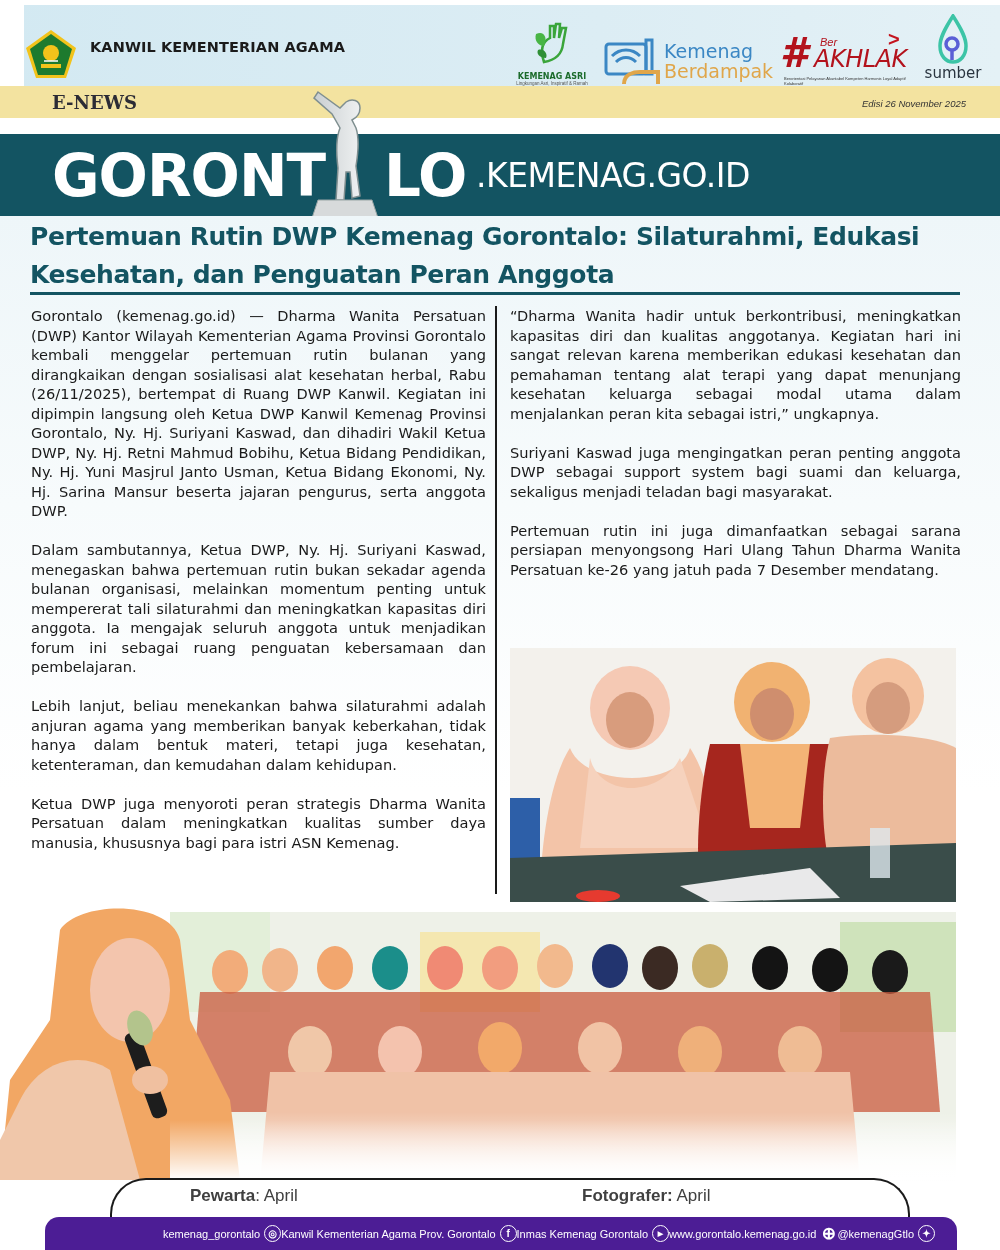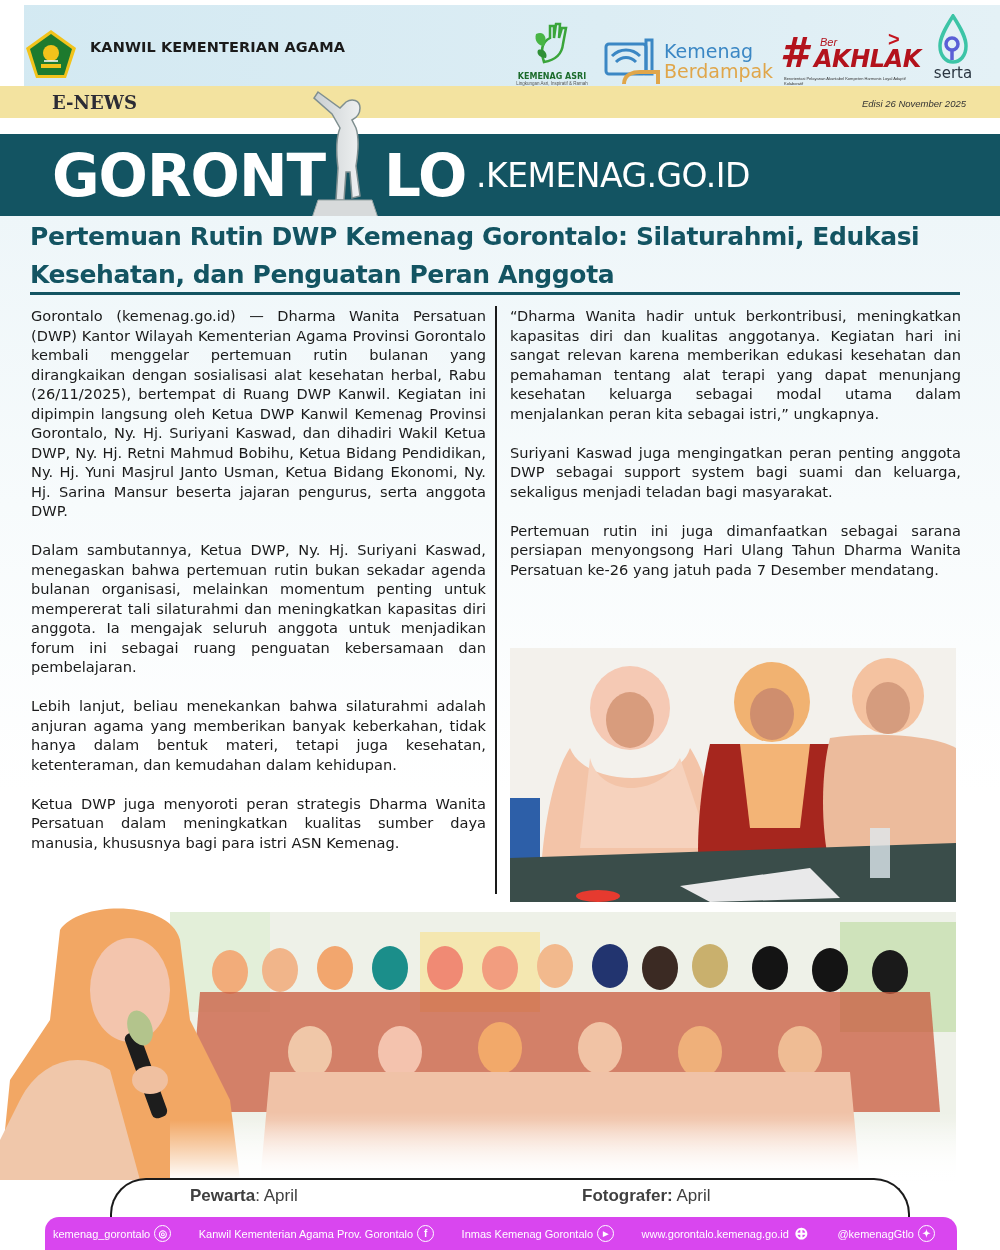--- a/index.html
+++ b/index.html
@@ -21,21 +21,21 @@
   }
   .logo-asri { position: absolute; left: 512px; top: 20px; width: 80px; height: 78px; text-align: center; }
   .logo-asri .lbl { font-family: "DejaVu Sans", sans-serif; font-weight: bold; font-size: 8px; color: #1b6b2b; margin-top: 2px; }
   .logo-asri .sub { font-size: 4.5px; color: #555; line-height: 6px; }
   .logo-berdampak { position: absolute; left: 604px; top: 38px; width: 170px; height: 48px; }
   .logo-berdampak .t1 { position: absolute; left: 60px; top: 2px; font-family: "DejaVu Sans", sans-serif; font-size: 19px; color: #3b87c4; }
   .logo-berdampak .t2 { position: absolute; left: 60px; top: 22px; font-family: "DejaVu Sans", sans-serif; font-size: 19px; color: #e0a64a; }
   .logo-akhlak { position: absolute; left: 780px; top: 32px; width: 130px; height: 58px; }
   .logo-akhlak .hash { position: absolute; left: 0; top: -2px; font-family: "DejaVu Sans", sans-serif; font-weight: bold; font-size: 40px; color: #b3121c; font-style: italic; }
   .logo-akhlak .ber { position: absolute; left: 40px; top: 4px; font-size: 11px; font-style: italic; color: #b3121c; }
-  .logo-akhlak .akh { position: absolute; left: 34px; top: 13px; font-family: "DejaVu Sans", sans-serif; font-weight: bold; font-style: italic; font-size: 24px; color: #b3121c; letter-spacing: -0.5px; }
+  .logo-akhlak .akh { position: absolute; left: 34px; top: 13px; font-family: "DejaVu Sans", sans-serif; font-weight: normal; font-style: italic; font-size: 24px; color: #b3121c; letter-spacing: -0.5px; }
   .logo-akhlak .arrow { position: absolute; left: 108px; top: -4px; font-size: 20px; font-weight: bold; color: #c4151f; }
   .logo-akhlak .tiny { position: absolute; left: 4px; top: 44px; width: 128px; font-size: 4px; line-height: 5px; color: #333; }
   .logo-pusaka { position: absolute; left: 918px; top: 14px; width: 70px; height: 80px; text-align: center; }
   .logo-pusaka .lbl { position: absolute; left: 0; top: 50px; width: 70px; font-family: "DejaVu Sans", sans-serif; font-size: 15px; color: #2a3540; }
 
   
   .enews-band { position: absolute; left: 0; top: 86px; width: 1000px; height: 32px; background: #f3e3a0; }
   .enews-label { position: absolute; left: 52px; top: 6px; font-family: "DejaVu Serif", serif; font-weight: bold; font-size: 18px; color: #2c2c35; }
   .edition { position: absolute; right: 34px; top: 12px; font-size: 9.5px; font-style: italic; color: #333; }
 
@@ -85,22 +85,22 @@
     background: #ffffff;
   }
   .credit { position: absolute; top: 1186px; font-family: "Liberation Sans", sans-serif; font-size: 17px; color: #404040; }
   .credit b { font-weight: bold; }
   .credit-writer { left: 190px; }
   .credit-photo { left: 582px; }
 
   
   .footer {
     position: absolute; left: 45px; top: 1217px; width: 912px; height: 33px;
-    background: #d946ef; border-radius: 14px 14px 0 0;
-    display: flex; align-items: center; justify-content: space-between; padding: 0 22px 0 8px;
+    background: #4c1d95; border-radius: 14px 14px 0 0;
+    display: flex; align-items: center; justify-content: flex-end; padding: 0 22px 0 8px;
   }
   .f-item { display: flex; align-items: center; gap: 4px; color: #ffffff; font-family: "Liberation Sans", sans-serif; font-size: 11px; white-space: nowrap; }
   .f-icon { width: 17px; height: 17px; border: 1.5px solid #ffffff; border-radius: 50%; display: inline-flex; align-items: center; justify-content: center; font-size: 10px; font-weight: bold; color: #fff; line-height: 1; }
 </style>
 </head>
 <body>
 
 <div class="topband">
   <div class="white-notch"></div>
   <div class="white-top"></div>
@@ -146,21 +146,21 @@
   <span class="arrow">&gt;</span>
   <span class="tiny">Berorientasi Pelayanan Akuntabel Kompeten Harmonis Loyal Adaptif Kolaboratif</span>
 </div>
 
 <div class="logo-pusaka">
   <svg width="34" height="50" viewBox="0 0 34 50" style="position:absolute;left:18px;top:0">
     <path d="M17 2 C8 16 4 24 4 32 C4 42 10 48 17 48 C24 48 30 42 30 32 C30 24 26 16 17 2 Z" fill="none" stroke="#3cc4a6" stroke-width="3.5"></path>
     <circle cx="16" cy="30" r="6" fill="none" stroke="#5a5fd6" stroke-width="3.5"></circle>
     <path d="M16 36 L16 46" stroke="#5a5fd6" stroke-width="3.5"></path>
   </svg>
-  <div class="lbl">serta</div>
+  <div class="lbl">sumber</div>
 </div>
 
 <div class="enews-band">
   <span class="enews-label">E-NEWS</span>
   <span class="edition">Edisi 26 November 2025</span>
 </div>
 
 <div class="masthead"></div>
 <span class="mast-word mast-1">GORONT</span>
 <span class="mast-word mast-2">LO</span>

